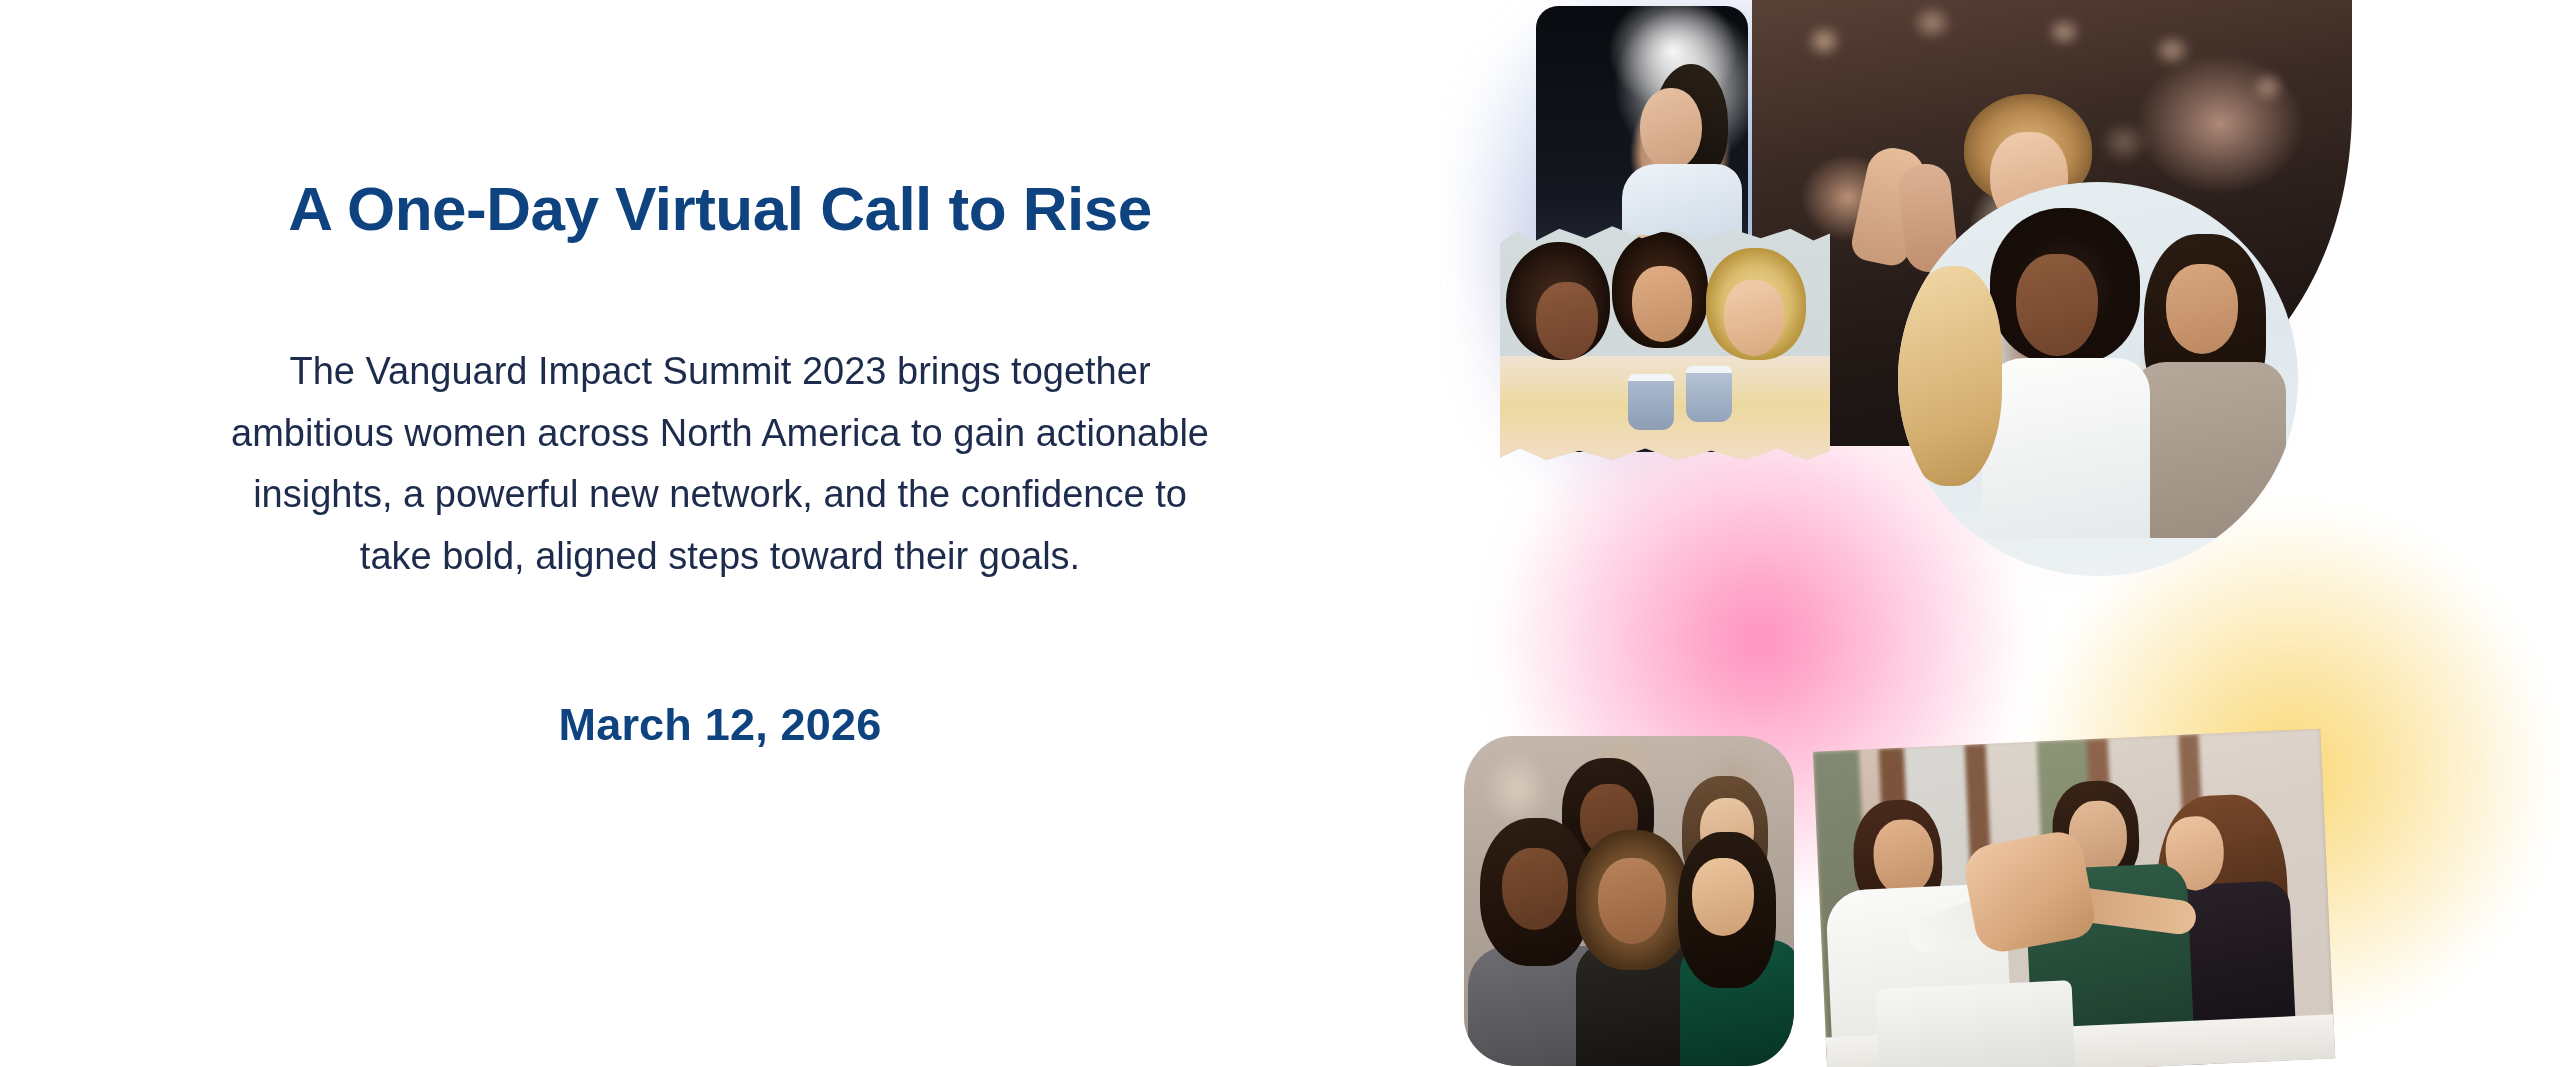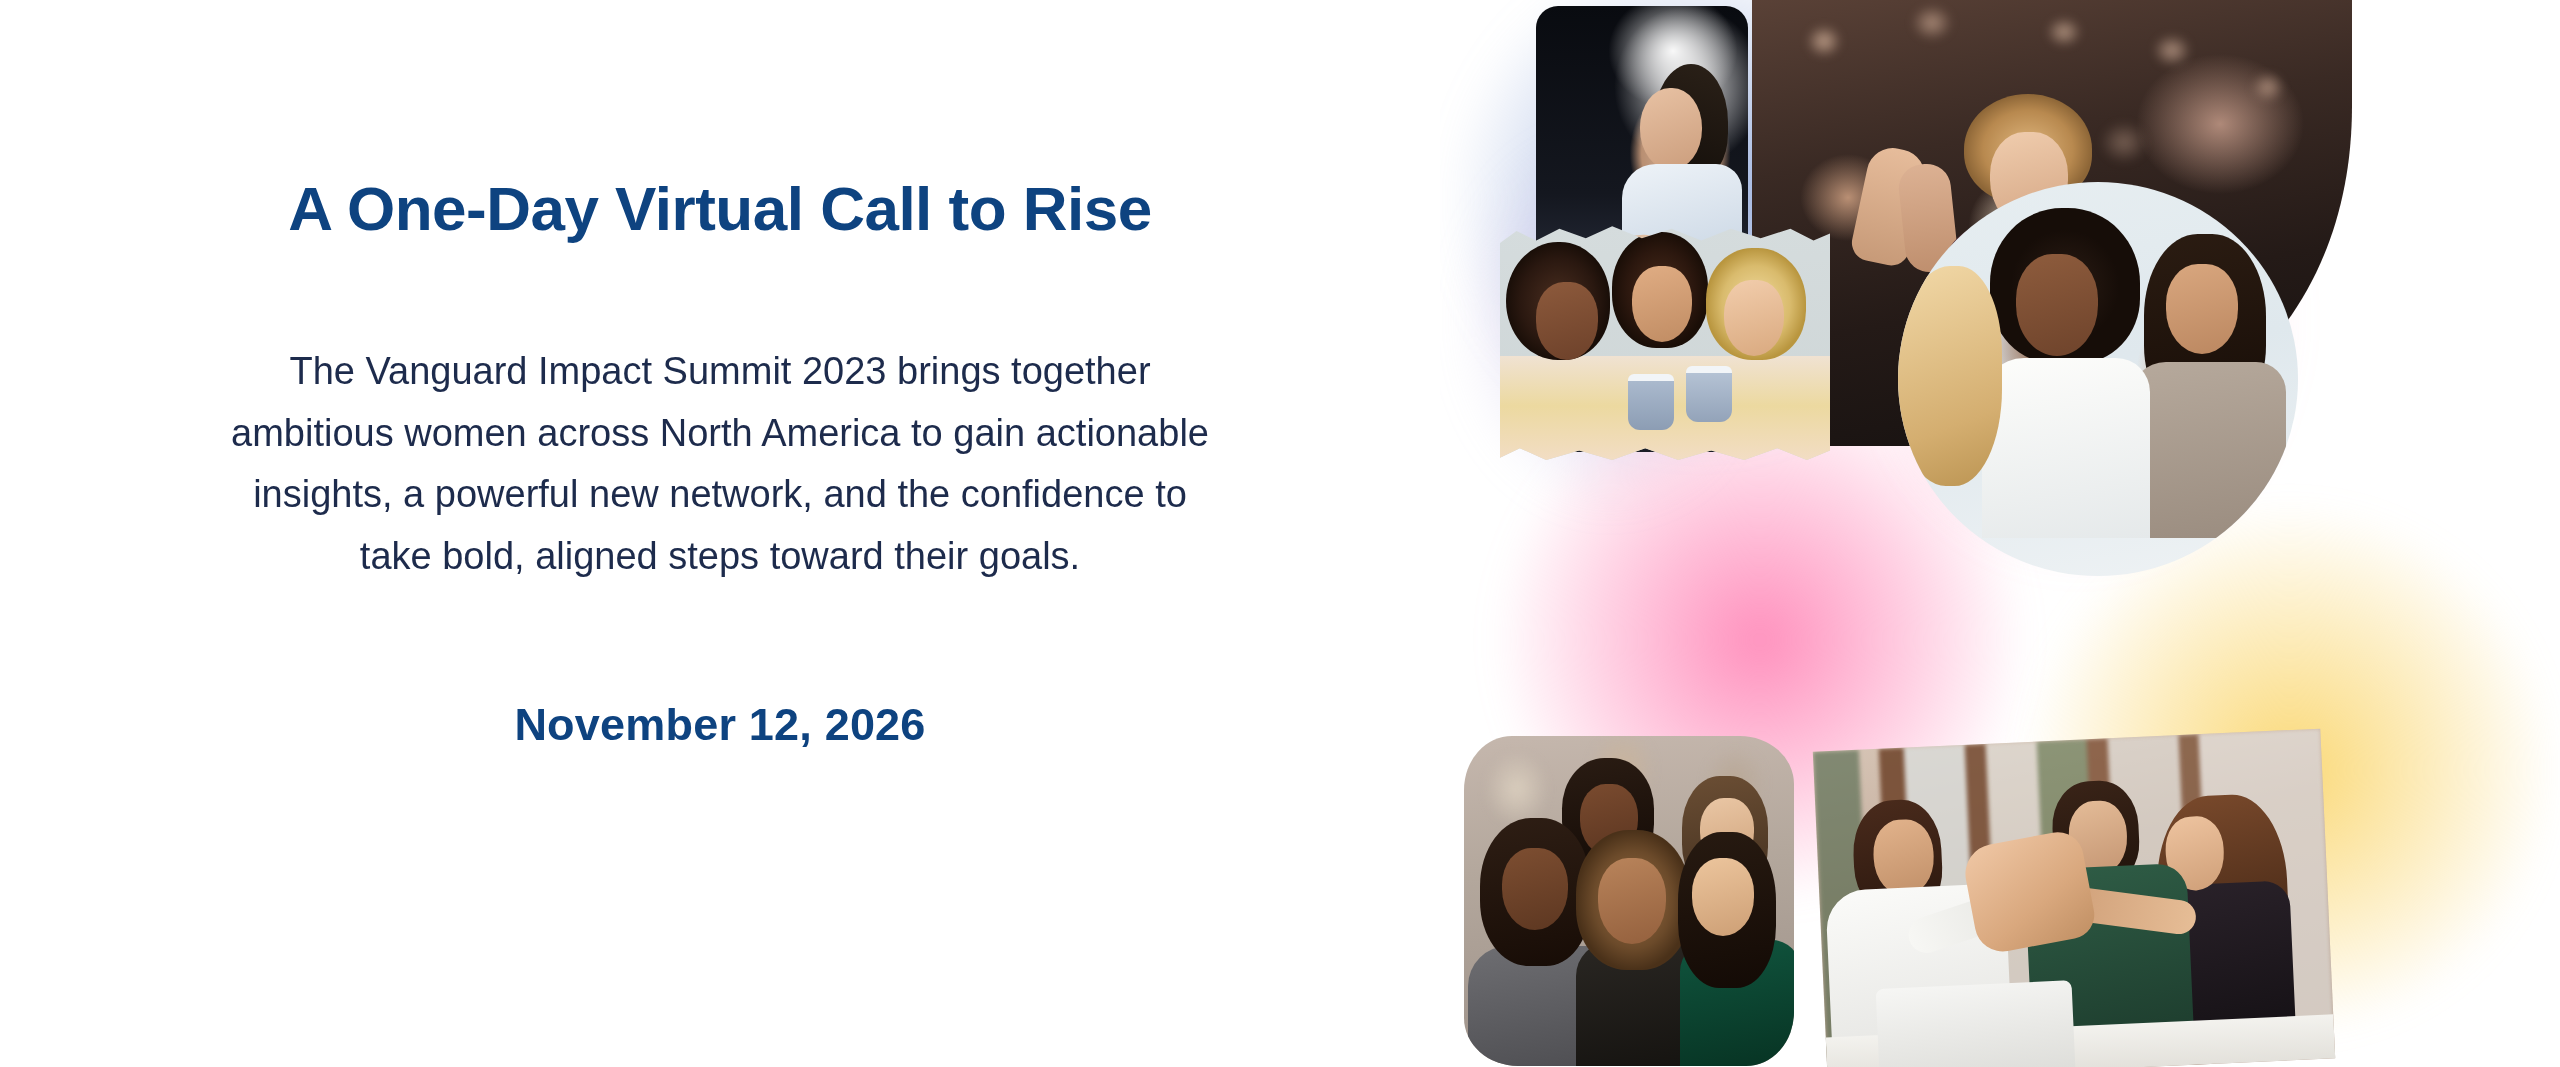--- a/index.html
+++ b/index.html
@@ -359,21 +359,21 @@
 </head>
 <body>
 
 <div class="hero">
 
   <div class="copy-col">
     <h1 class="hero-title">A One-Day Virtual Call to Rise</h1>
 
     <p class="hero-body">The Vanguard Impact Summit 2023 brings together ambitious women across North America to gain actionable insights, a powerful new network, and the confidence to take bold, aligned steps toward their goals.</p>
 
-    <div class="hero-date">November 12, 2026</div>
+    <div class="hero-date">March 12, 2026</div>
   </div>
 
   <div class="collage">
 
     <div class="wash wash-blue"></div>
     <div class="wash wash-lav"></div>
     <div class="wash wash-pink"></div>
     <div class="wash wash-pink2"></div>
     <div class="wash wash-gold"></div>
 

